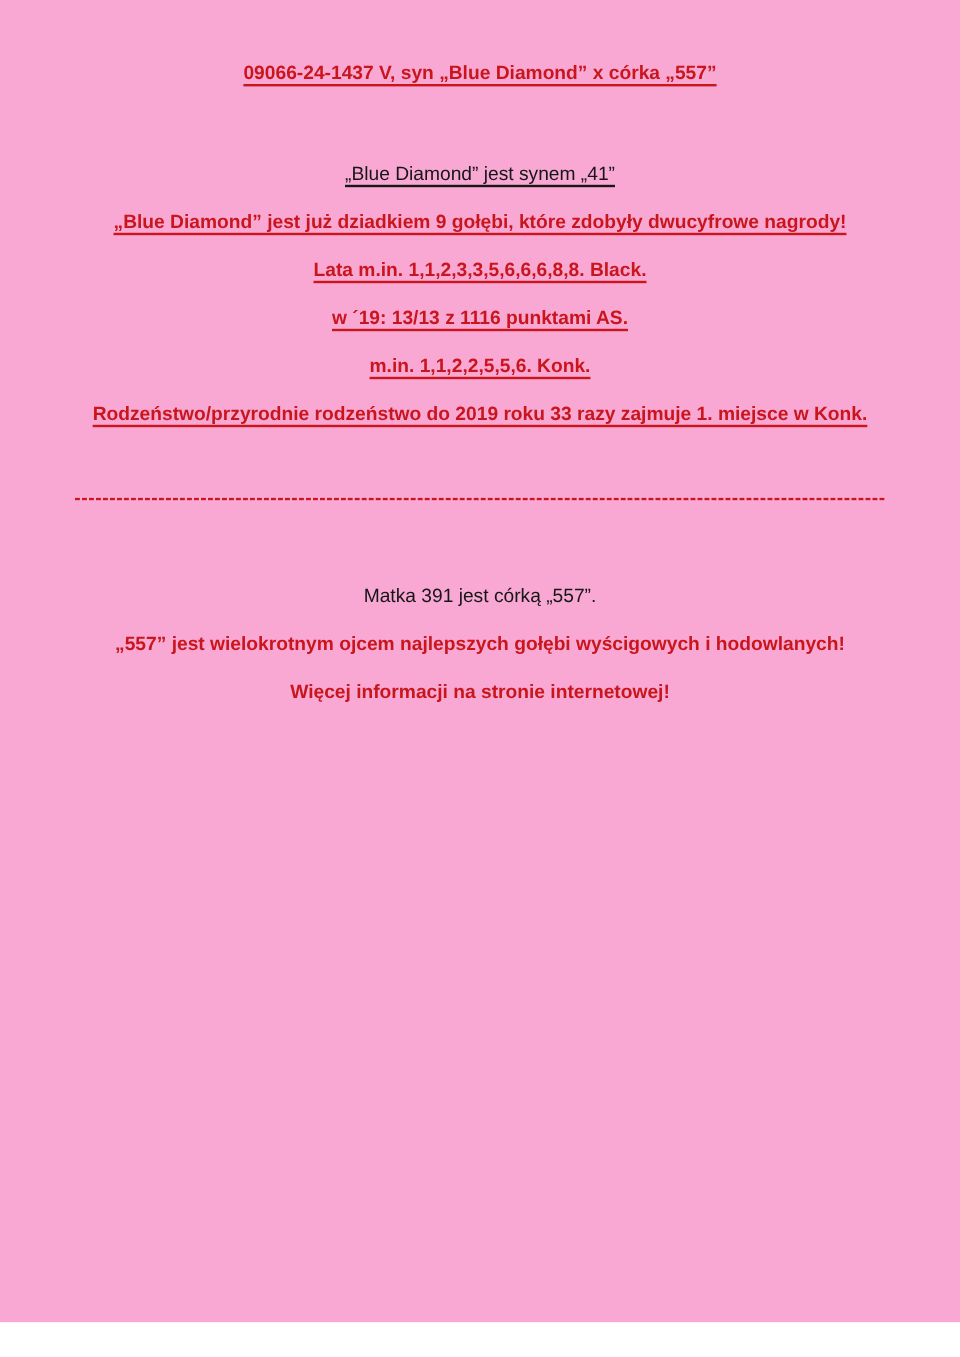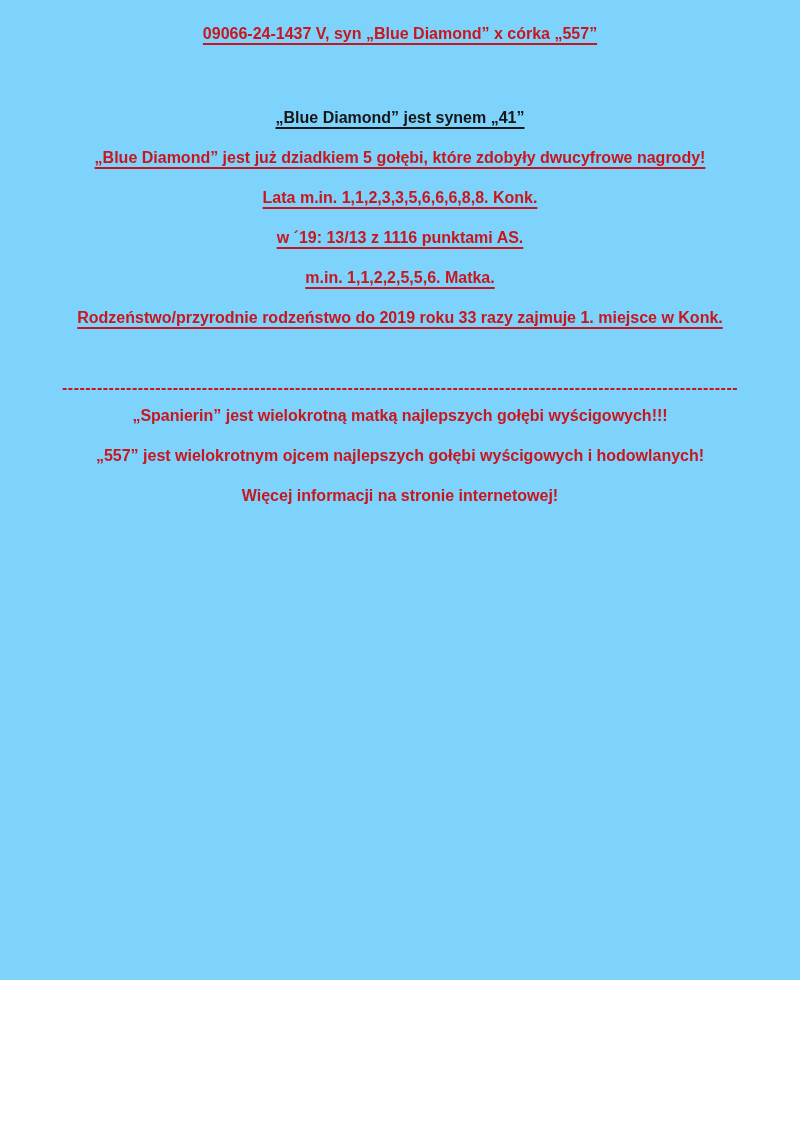--- a/index.html
+++ b/index.html
@@ -3,41 +3,41 @@
 <meta charset="utf-8">
 <style>
   html, body {
     margin: 0;
     padding: 0;
     background: #ffffff;
   }
   .page {
     position: relative;
     width: 800px;
-    height: 980px;
+    height: 1102px;
     margin: 0 auto;
-    background: #7dd3fc;
+    background: #f9a8d4;
     box-sizing: border-box;
-    padding: 20px 38px 0 38px;
+    padding: 48px 38px 0 38px;
     text-align: center;
     font-family: "Liberation Sans", "DejaVu Sans", sans-serif;
     overflow: hidden;
   }
   .para {
     margin: 0 0 12px 0;
     line-height: 28px;
     font-size: 16px;
   }
   .red {
     color: #c9161d;
     font-weight: bold;
   }
   .black-bold {
     color: #161616;
-    font-weight: bold;
+    font-weight: normal;
     margin-top: 30px;
   }
   .black-regular {
     color: #161616;
     font-weight: normal;
   }
   .underlined {
     text-decoration: underline;
     text-decoration-thickness: 1.5px;
     text-underline-offset: 4px;
@@ -58,28 +58,28 @@
 </style>
 </head>
 <body>
 
 <div class="page">
 
   <p class="para red underlined doc-title">09066-24-1437 V, syn „Blue Diamond” x córka „557”</p>
 
   <div>
     <p class="para black-bold underlined">„Blue Diamond” jest synem „41”</p>
-    <p class="para red underlined">„Blue Diamond” jest już dziadkiem 5 gołębi, które zdobyły dwucyfrowe nagrody!</p>
-    <p class="para red underlined">Lata m.in. 1,1,2,3,3,5,6,6,6,8,8. Konk.</p>
+    <p class="para red underlined">„Blue Diamond” jest już dziadkiem 9 gołębi, które zdobyły dwucyfrowe nagrody!</p>
+    <p class="para red underlined">Lata m.in. 1,1,2,3,3,5,6,6,6,8,8. Black.</p>
     <p class="para red underlined">w ´19: 13/13 z 1116 punktami AS.</p>
-    <p class="para red underlined">m.in. 1,1,2,2,5,5,6. Matka.</p>
+    <p class="para red underlined">m.in. 1,1,2,2,5,5,6. Konk.</p>
     <p class="para red underlined">Rodzeństwo/przyrodnie rodzeństwo do 2019 roku 33 razy zajmuje 1. miejsce w Konk.</p>
   </div>
 
   <p class="para red separator">--------------------------------------------------------------------------------------------------------------------</p>
 
   <div>
-    <p class="para red">„Spanierin” jest wielokrotną matką najlepszych gołębi wyścigowych!!!</p>
+    <p class="para black-regular mother-intro">Matka 391 jest córką „557”.</p>
     <p class="para red">„557” jest wielokrotnym ojcem najlepszych gołębi wyścigowych i hodowlanych!</p>
     <p class="para red">Więcej informacji na stronie internetowej!</p>
   </div>
 
 </div>
 
 </body></html>

